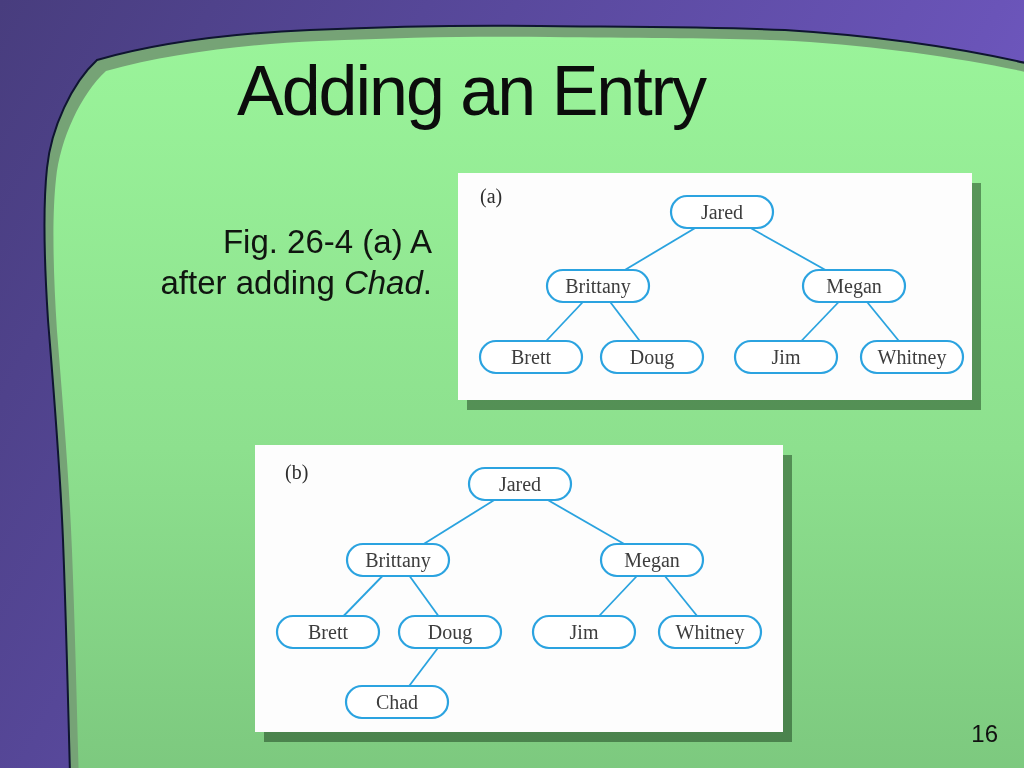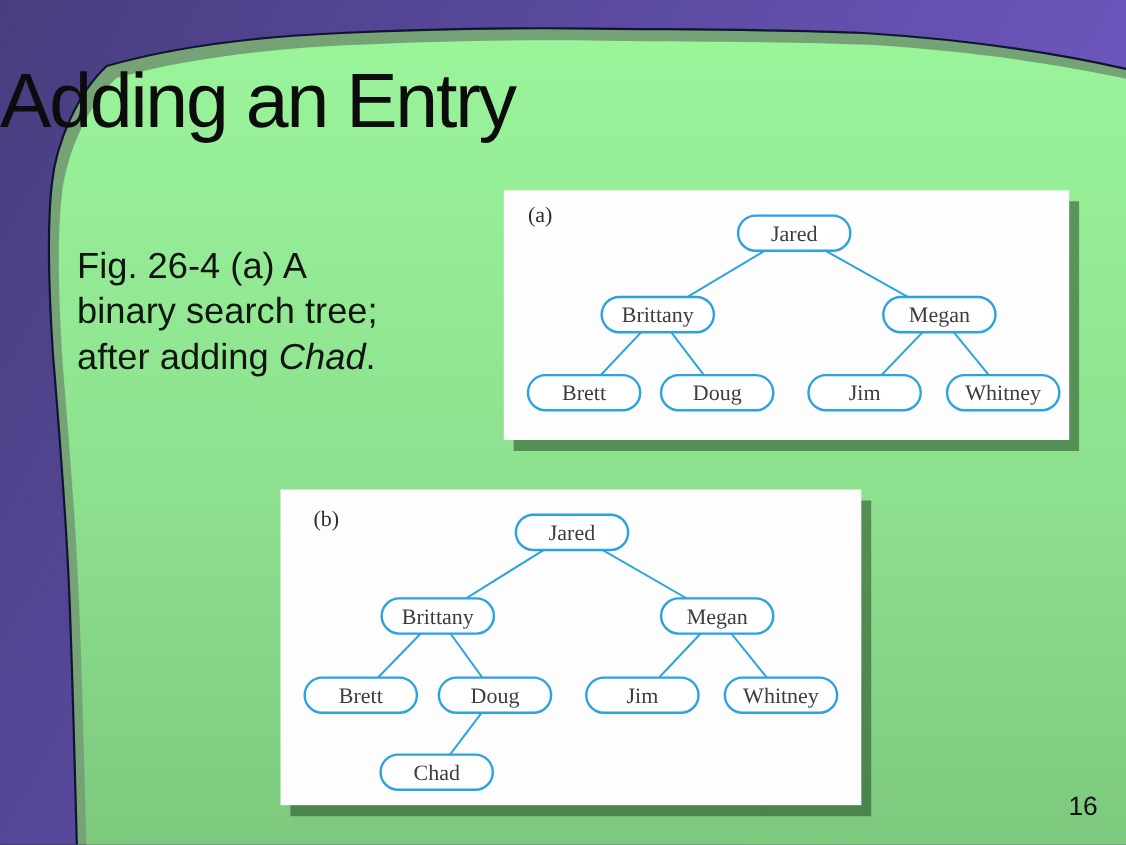--- a/index.html
+++ b/index.html
@@ -3,25 +3,25 @@
 <meta charset="utf-8">
 <style>
   html,body{margin:0;padding:0;background:#333;}
   .stage{
     position:relative;width:1024px;height:768px;overflow:hidden;
     background:linear-gradient(118deg,#483d7e 0%,#564798 30%,#6a54b8 70%,#7c63d4 100%);
     font-family:"Liberation Sans",sans-serif;
   }
   .bg{position:absolute;left:0;top:0;width:1024px;height:768px;display:block;}
   .title{
-    position:absolute;left:0;top:56px;width:942px;text-align:left;
+    position:absolute;left:0;top:56px;width:942px;text-align:center;
     font-size:70px;line-height:1;letter-spacing:-2px;font-weight:400;color:#0c0c0c;margin:0;
   }
   .caption{
-    position:absolute;left:70px;top:221px;width:362px;text-align:left;
+    position:absolute;left:70px;top:221px;width:362px;text-align:right;
     font-size:33px;line-height:41px;color:#101510;
   }
   .caption em{font-style:italic;}
   .panel{
     position:absolute;background:#fdfdfd;
     box-shadow:9px 10px 0 0 rgba(13,45,16,0.45);
   }
   .panel-a{left:458px;top:173px;width:514px;height:227px;}
   .panel-b{left:255px;top:445px;width:528px;height:287px;}
   .panel svg{position:absolute;left:0;top:0;width:100%;height:100%;display:block;}
@@ -51,21 +51,20 @@
       </linearGradient>
     </defs>
     <path d="M 97 60 C 160 42 240 33 310 30 C 400 26 470 25 540 26 C 640 27 720 27 785 30 C 880 36 965 49 1030 64 L 1030 774 L 70 774 C 68 700 66 615 63 540 C 60 465 54 395 48 320 C 44 258 43 205 47 168 C 51 128 72 83 97 60 Z" fill="#76a376" stroke="#0f1530" stroke-width="2"></path>
     <path d="M 97 60 C 160 42 240 33 310 30 C 400 26 470 25 540 26 C 640 27 720 27 785 30 C 880 36 965 49 1030 64 L 1030 774 L 70 774 C 68 700 66 615 63 540 C 60 465 54 395 48 320 C 44 258 43 205 47 168 C 51 128 72 83 97 60 Z" transform="translate(9,11)" fill="url(#greenGrad)"></path>
   </svg>
 
   <h1 class="title">Adding an Entry</h1>
 
   <div class="caption">
     <div>Fig. 26-4 (a) A</div>
-    <div>binary search tree;</div>
     <div><span>after adding </span><em>Chad</em><span>.</span></div>
   </div>
 
   <div class="panel panel-a">
     <span class="fig-label">(a)</span>
     <svg id="fig-0" viewBox="0 0 514 227">
         <line x1="264" y1="39" x2="140" y2="113" stroke="#2aa3df" stroke-width="1.8"></line>
         <line x1="264" y1="39" x2="396" y2="113" stroke="#2aa3df" stroke-width="1.8"></line>
         <line x1="140" y1="113" x2="73" y2="184" stroke="#2aa3df" stroke-width="1.8"></line>
         <line x1="140" y1="113" x2="194" y2="184" stroke="#2aa3df" stroke-width="1.8"></line>

